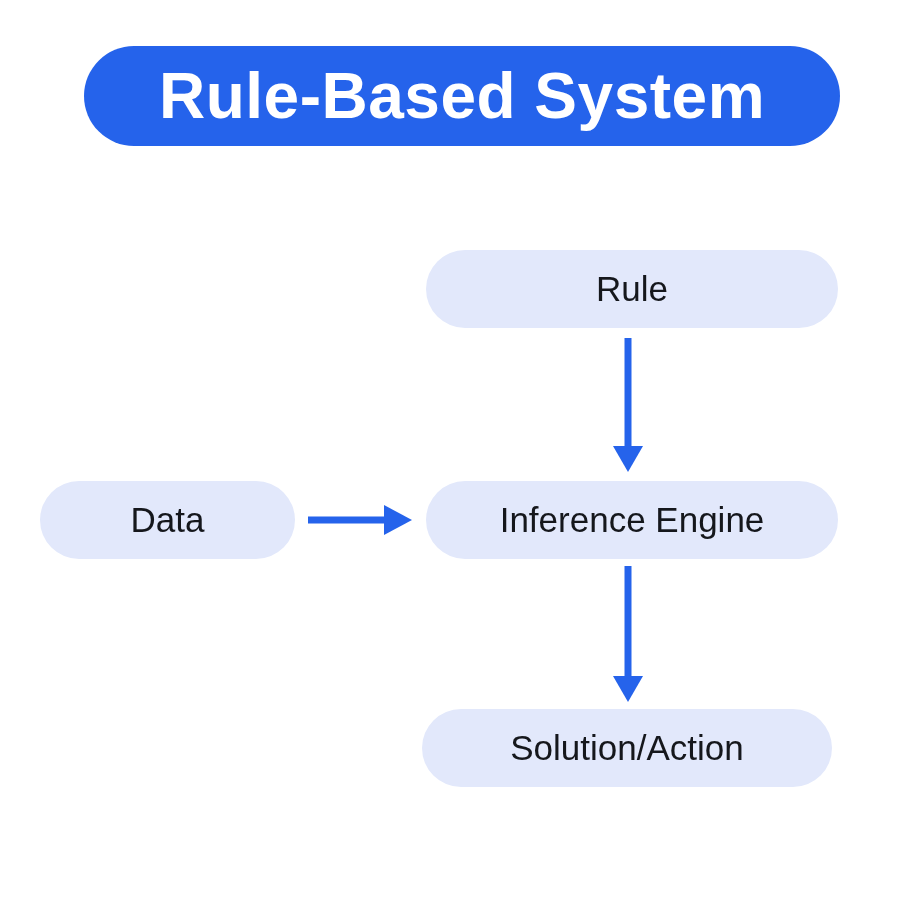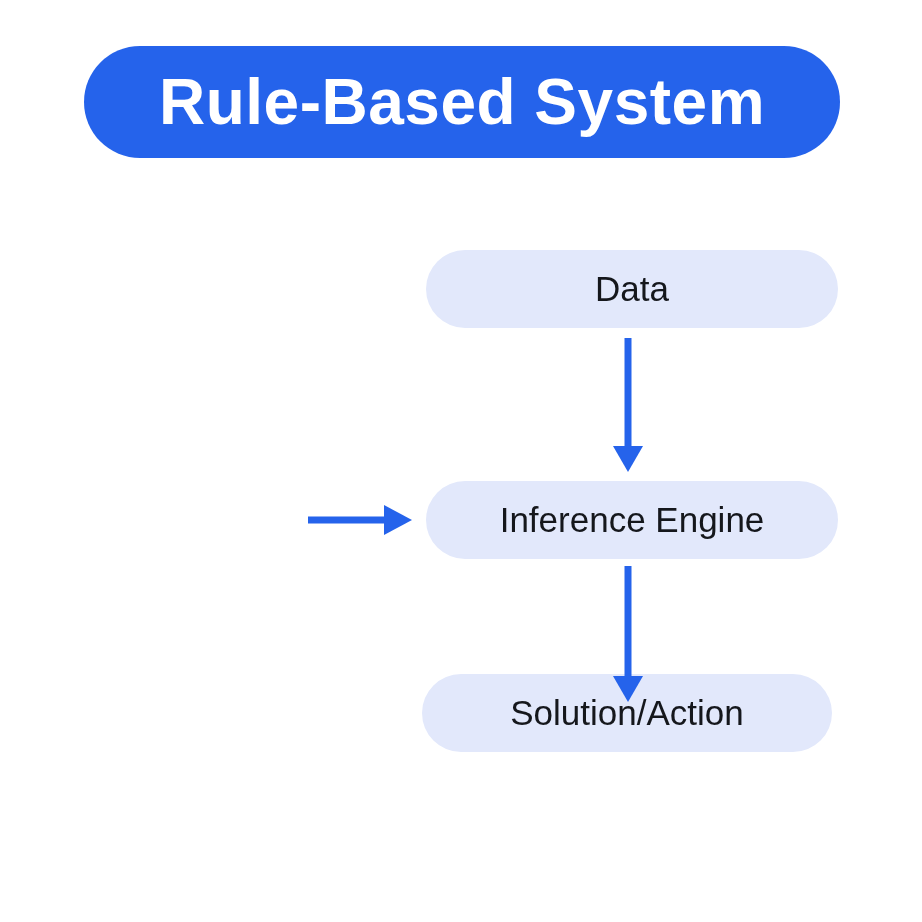--- a/index.html
+++ b/index.html
@@ -17,21 +17,21 @@
     overflow: hidden;
   }
   .canvas {
     position: relative;
     width: 922px; height: 922px;
     background: var(--background);
   }
   .title-pill {
     position: absolute;
     left: 84px; top: 46px;
-    width: 756px; height: 112px;
+    width: 756px; height: 100px;
     background: var(--accent);
     border-radius: 58px;
     display: flex; align-items: center; justify-content: center;
   }
   .title-pill span {
     color: var(--title-text);
     font-size: 64px;
     font-weight: bold;
     letter-spacing: 0.5px;
     white-space: nowrap;
@@ -45,43 +45,46 @@
   }
   .node span {
     color: var(--node-text);
     font-size: 35px;
     font-weight: 400;
     white-space: nowrap;
   }
   .node-rule     { left: 426px; top: 250px; width: 412px; }
   .node-data     { left: 40px;  top: 481px; width: 255px; }
   .node-inference{ left: 426px; top: 481px; width: 412px; text-align: center; }
-  .node-solution { left: 422px; top: 674px; width: 410px; }
+  .node-solution { left: 422px; top: 709px; width: 410px; }
   .arrows {
     position: absolute;
     left: 0; top: 0;
     width: 922px; height: 922px;
     pointer-events: none;
   }
   .arrows .line { stroke: var(--accent); stroke-width: 7; fill: none; }
   .arrows .head { fill: var(--accent); stroke: none; }
 </style>
 </head>
 <body>
 
 <div class="canvas">
 
   <div class="title-pill">
     <span>Rule-Based System</span>
   </div>
 
   <div class="node node-rule">
+    <span>Rule</span>
+  </div>
+
+  <div class="node node-data">
     <span>Data</span>
   </div>
-
 
   <div class="node node-inference">
     <span>Inference Engine</span>
   </div>
 
   <div class="node node-solution">
     <span>Solution/Action</span>
   </div>
 
   <svg class="arrows" width="922" height="922" viewBox="0 0 922 922" xmlns="http://www.w3.org/2000/svg">

